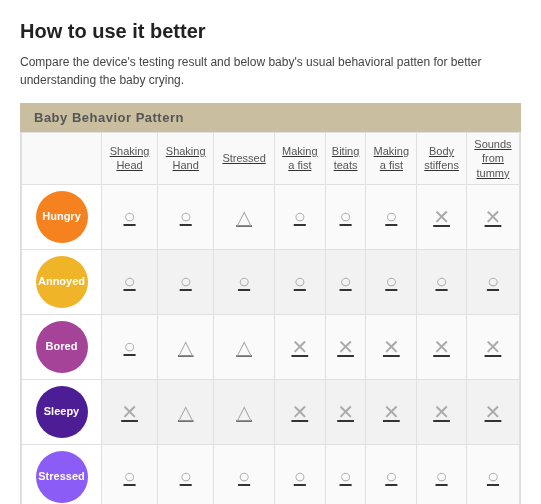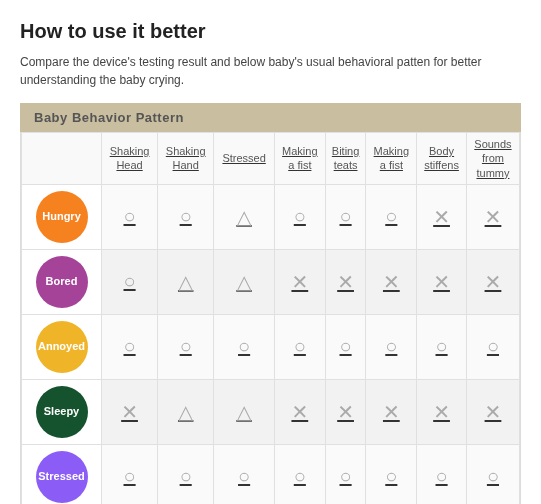--- a/index.html
+++ b/index.html
@@ -77,21 +77,21 @@
       border-radius: 50%;
       color: #fff;
       font-size: 11px;
       font-weight: bold;
       text-align: center;
       line-height: 1.2;
     }
     .badge-hungry { background: #f5821f; }
     .badge-bored { background: #a54399; }
     .badge-annoyed { background: #f0b429; }
-    .badge-sleepy { background: #14532d; }
+    .badge-sleepy { background: #4c1d95; }
     .badge-stressed { background: #8b5cf6; }
 
     tr:nth-child(odd) td { background: #fafafa; }
     tr:nth-child(even) td { background: #f2f2f2; }
     tr td.label-cell { background: transparent; }
   </style>
 </head>
 <body>
 
 <h2>How to use it better</h2>
@@ -122,40 +122,40 @@
           <td class="symbol-cell">○</td>
           <td class="symbol-cell">○</td>
           <td class="symbol-cell">△</td>
           <td class="symbol-cell">○</td>
           <td class="symbol-cell">○</td>
           <td class="symbol-cell">○</td>
           <td class="symbol-cell">✕</td>
           <td class="symbol-cell">✕</td>
         </tr>
         <tr>
+          <td class="label-cell"><div class="badge badge-annoyed">Annoyed</div></td>
+          <td class="symbol-cell">○</td>
+          <td class="symbol-cell">○</td>
+          <td class="symbol-cell">○</td>
+          <td class="symbol-cell">○</td>
+          <td class="symbol-cell">○</td>
+          <td class="symbol-cell">○</td>
+          <td class="symbol-cell">○</td>
+          <td class="symbol-cell">○</td>
+        </tr>
+        <tr>
           <td class="label-cell"><div class="badge badge-bored">Bored</div></td>
           <td class="symbol-cell">○</td>
           <td class="symbol-cell">△</td>
           <td class="symbol-cell">△</td>
           <td class="symbol-cell">✕</td>
           <td class="symbol-cell">✕</td>
           <td class="symbol-cell">✕</td>
           <td class="symbol-cell">✕</td>
           <td class="symbol-cell">✕</td>
-        </tr>
-        <tr>
-          <td class="label-cell"><div class="badge badge-annoyed">Annoyed</div></td>
-          <td class="symbol-cell">○</td>
-          <td class="symbol-cell">○</td>
-          <td class="symbol-cell">○</td>
-          <td class="symbol-cell">○</td>
-          <td class="symbol-cell">○</td>
-          <td class="symbol-cell">○</td>
-          <td class="symbol-cell">○</td>
-          <td class="symbol-cell">○</td>
         </tr>
         <tr>
           <td class="label-cell"><div class="badge badge-sleepy">Sleepy</div></td>
           <td class="symbol-cell">✕</td>
           <td class="symbol-cell">△</td>
           <td class="symbol-cell">△</td>
           <td class="symbol-cell">✕</td>
           <td class="symbol-cell">✕</td>
           <td class="symbol-cell">✕</td>
           <td class="symbol-cell">✕</td>

